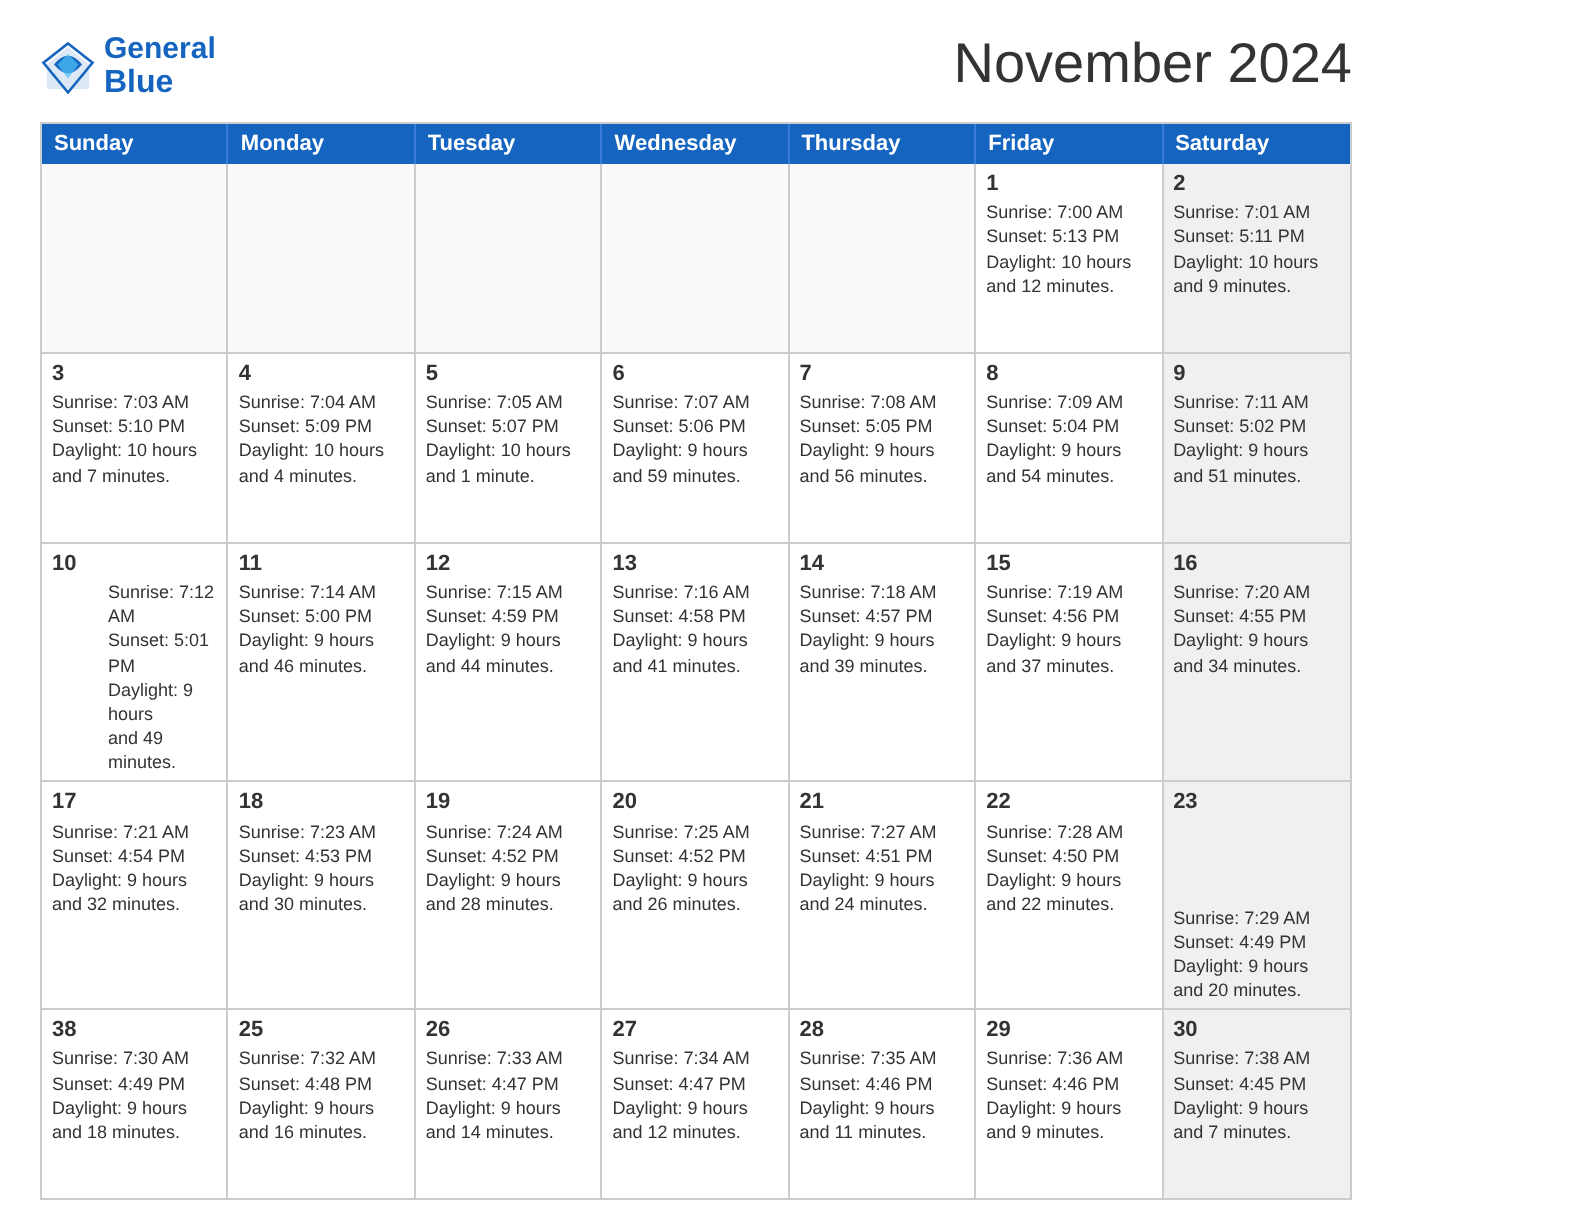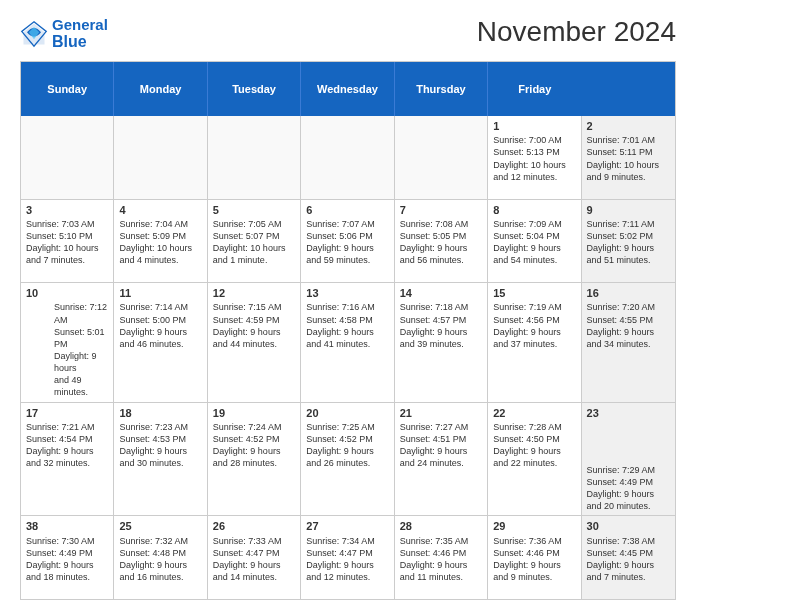--- a/index.html
+++ b/index.html
@@ -52,23 +52,23 @@
     }
     .cal-header {
       display: grid;
       grid-template-columns: repeat(7, 1fr);
       background: #1565c0;
     }
     .cal-header-cell {
       color: #fff;
       font-size: 11px;
       font-weight: bold;
-      padding: 21px 6px;
+      padding: 4px 6px;
       border-right: 1px solid #3a7bd5;
-      text-align: center;
+      text-align: left;
     }
     .cal-header-cell:last-child { border-right: none; }
     .cal-body {
       flex: 1;
       display: flex;
       flex-direction: column;
     }
     .cal-row {
       display: grid;
       grid-template-columns: repeat(7, 1fr);
@@ -125,20 +125,21 @@
   </div>
 
   <div class="calendar">
     <div class="cal-header">
     <div class="cal-header-cell">Sunday</div>
         <div class="cal-header-cell">Monday</div>
         <div class="cal-header-cell">Tuesday</div>
         <div class="cal-header-cell">Wednesday</div>
         <div class="cal-header-cell">Thursday</div>
         <div class="cal-header-cell">Friday</div>
+        <div class="cal-header-cell">Saturday</div>
       </div>
     <div class="cal-body">
     <div class="cal-row">
           <div class="cal-cell empty"></div>
           <div class="cal-cell empty"></div>
           <div class="cal-cell empty"></div>
           <div class="cal-cell empty"></div>
           <div class="cal-cell empty"></div>
           <div class="cal-cell">
             <span class="day-num">1</span>

